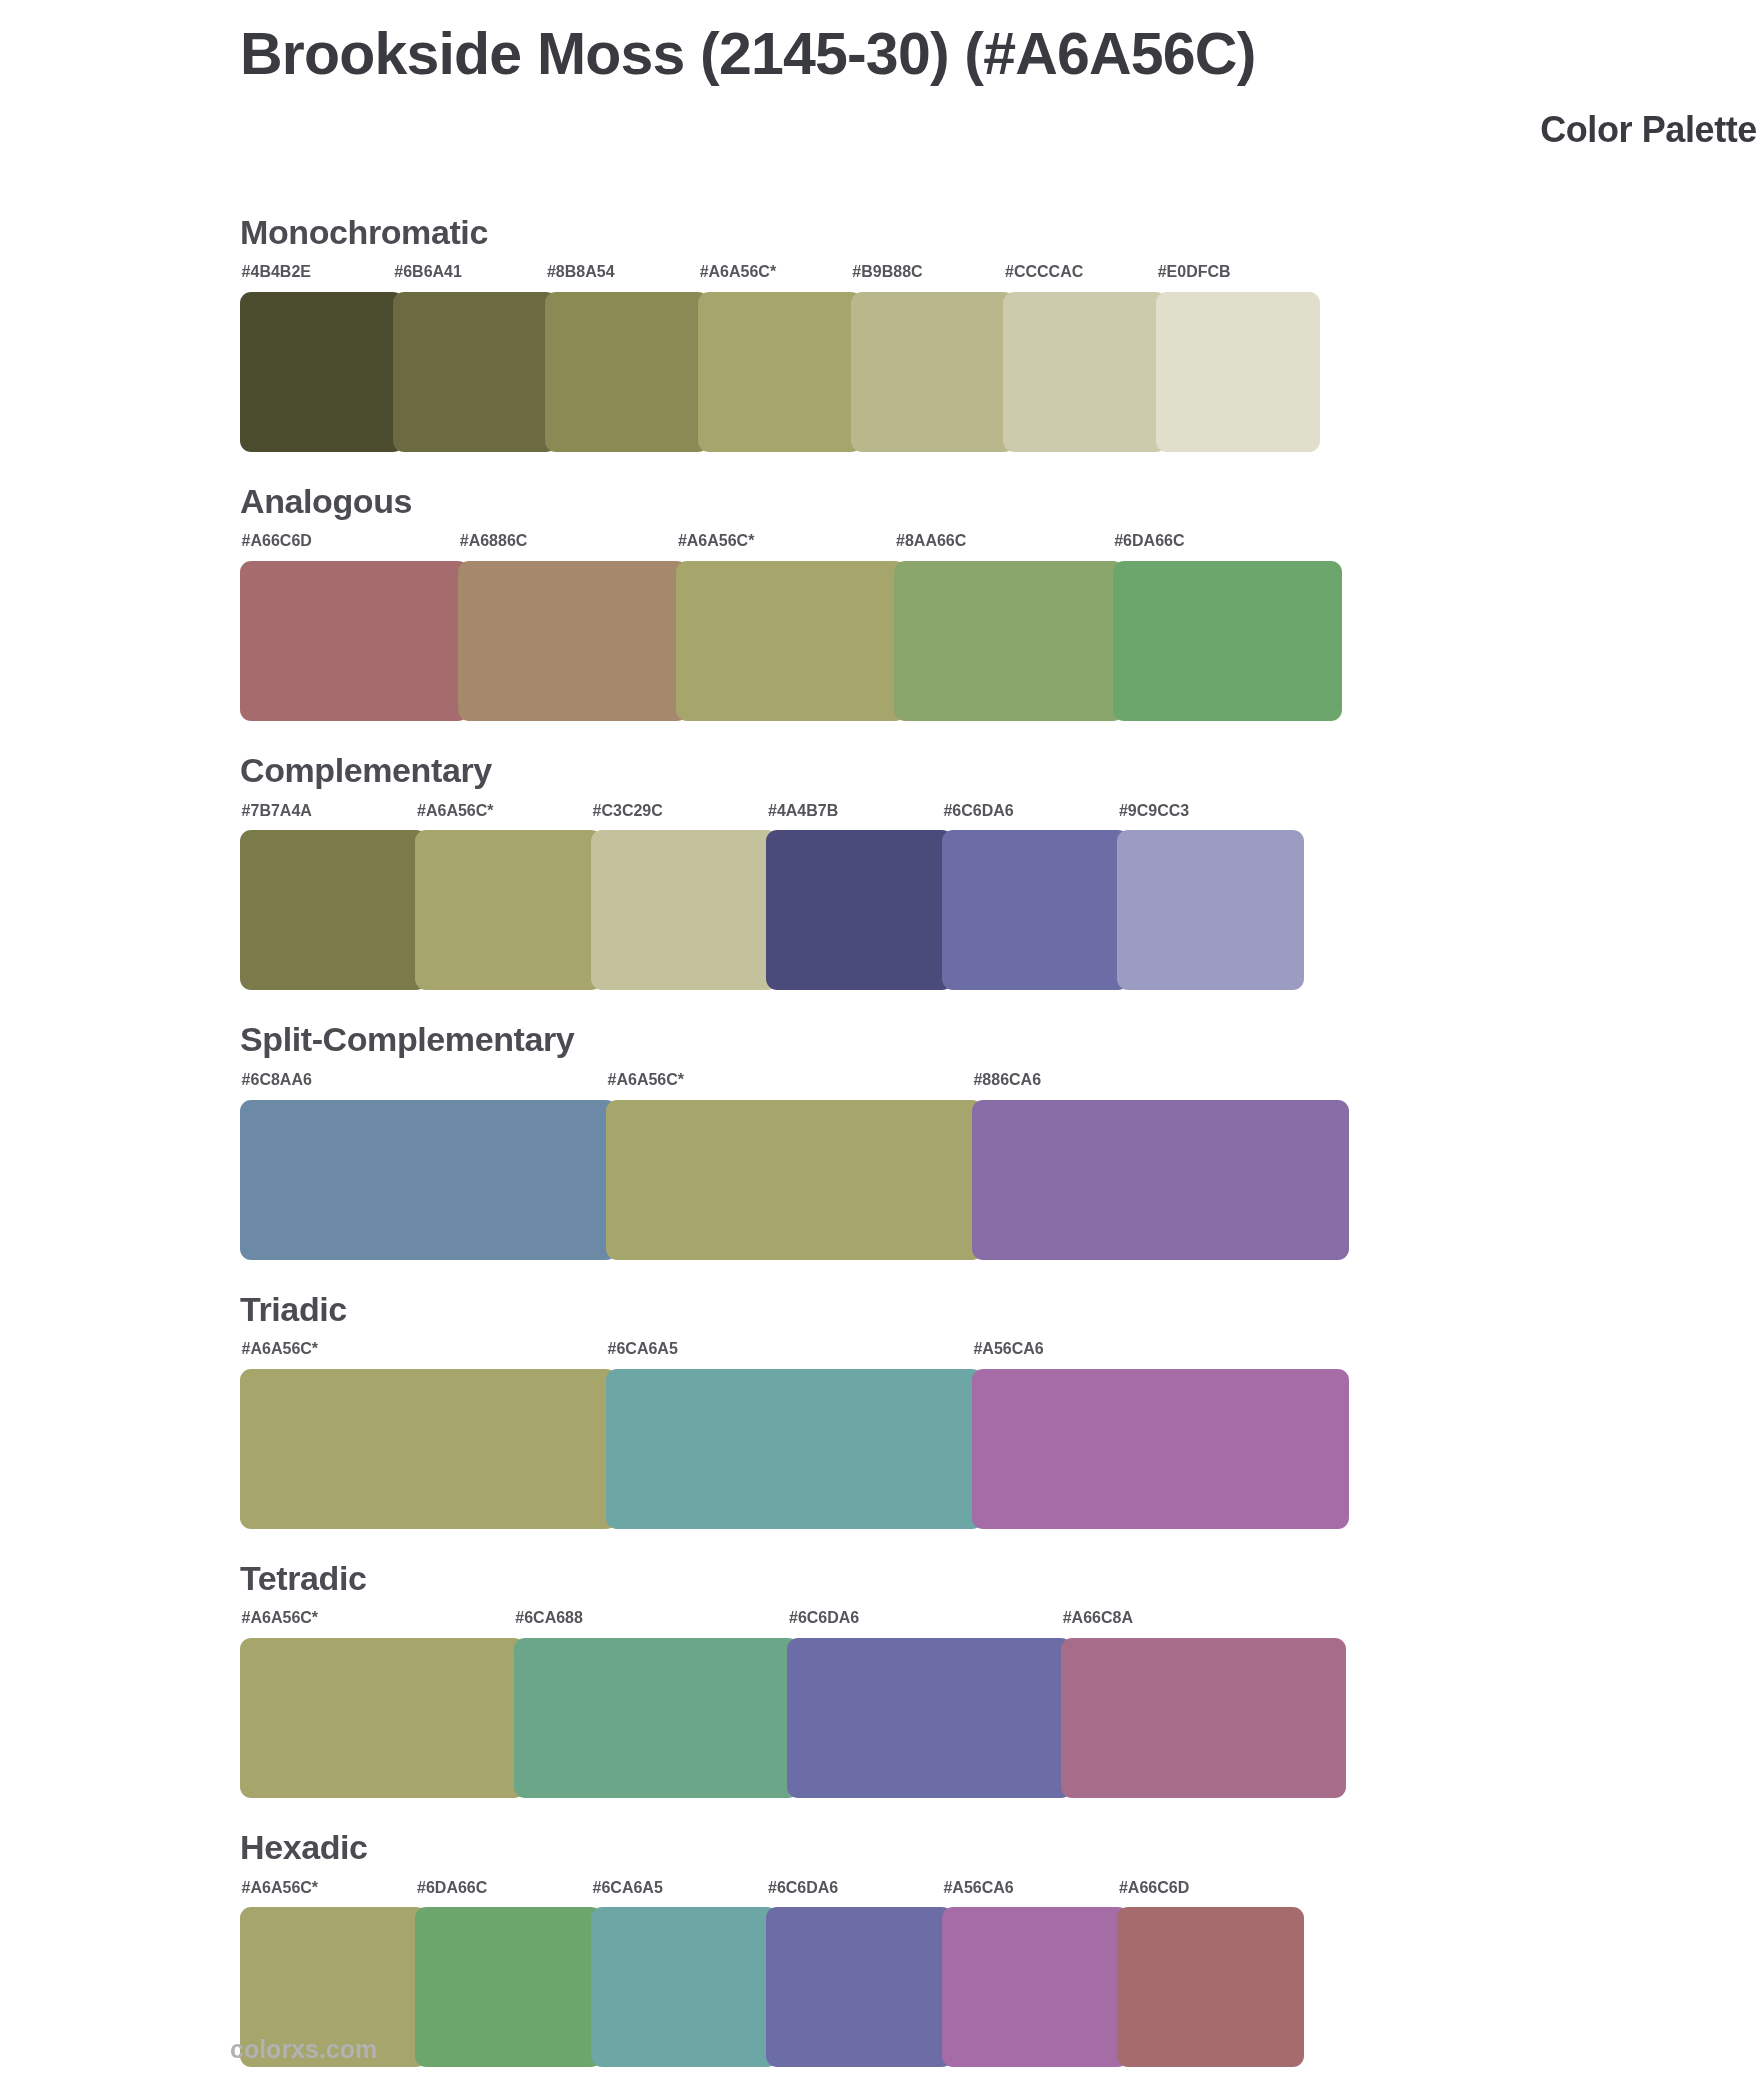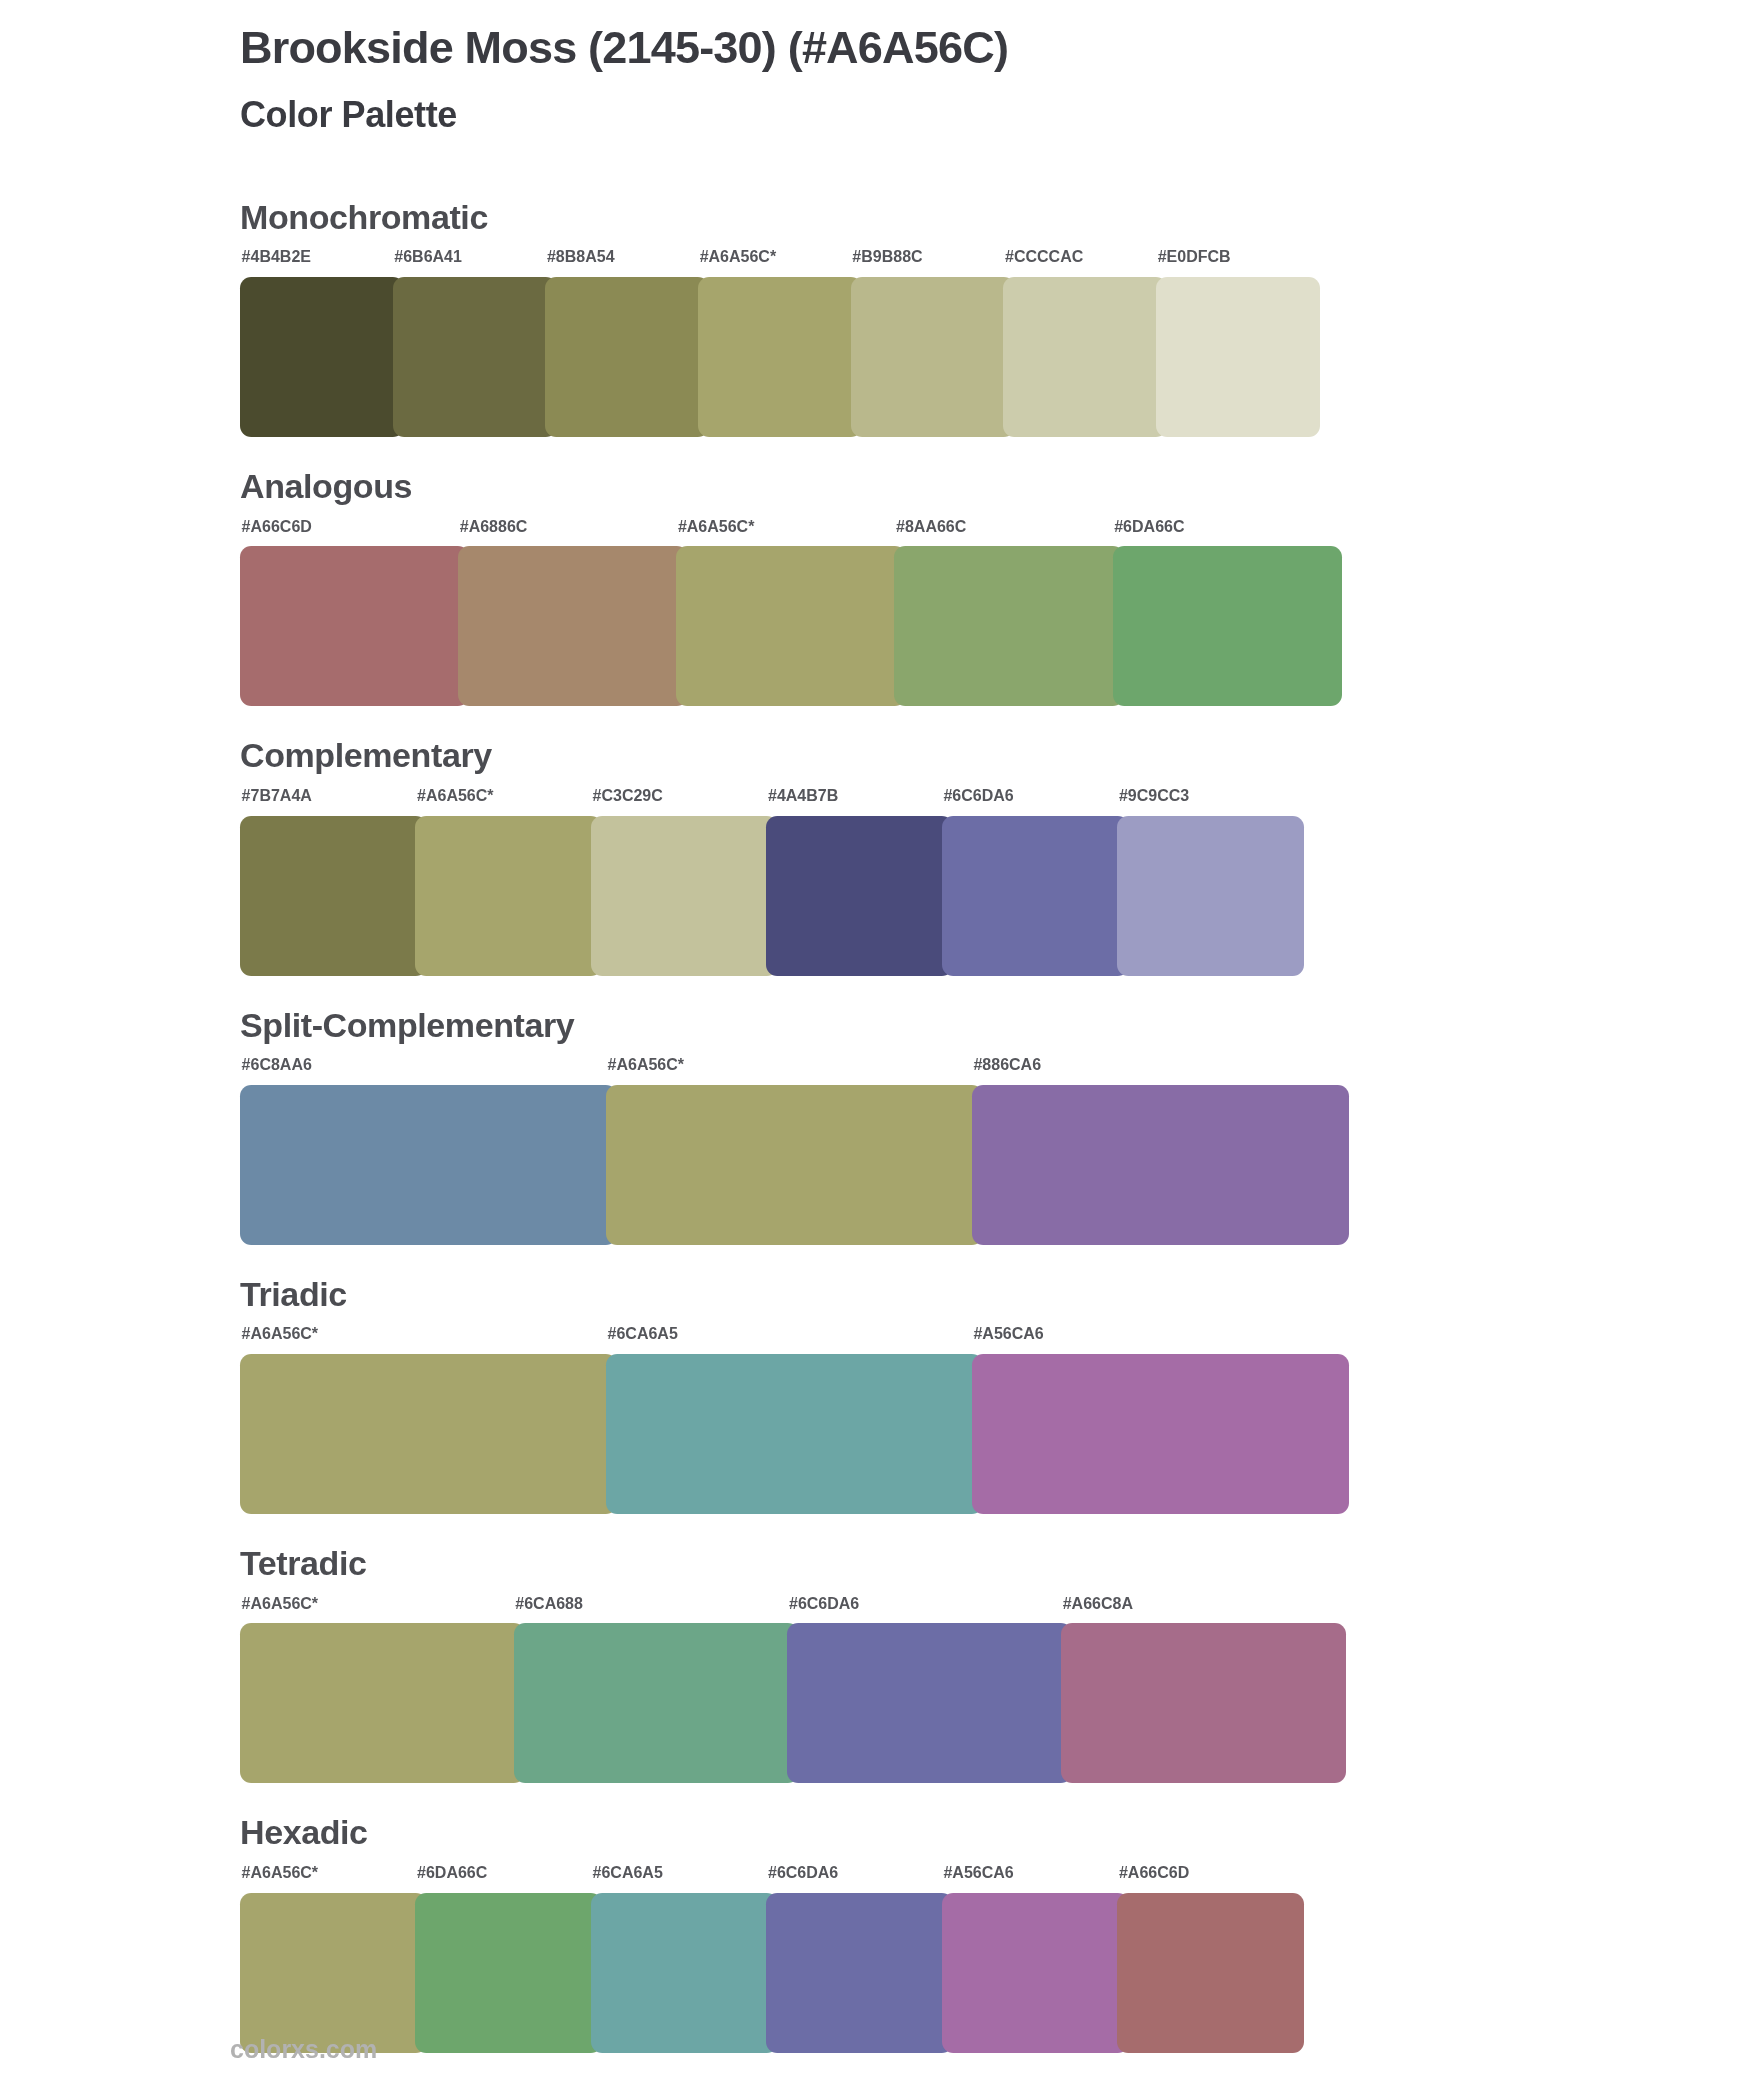--- a/index.html
+++ b/index.html
@@ -7,33 +7,34 @@
     width: 1757px; height: 2077px;
     background: #ffffff;
     overflow: hidden;
     font-family: "Liberation Sans", sans-serif;
     position: relative;
   }
   .page { padding: 24px 0 0 240px; }
 
   .title {
     margin: 0;
-    font-size: 45px;
+    font-size: 59px;
     font-weight: 700;
     letter-spacing: -0.8px;
     color: #3a3b41;
     line-height: 1.05;
   }
   .subtitle {
     margin: 25.6px 0 67px 0;
     font-size: 36px;
     font-weight: 700;
     letter-spacing: -0.4px;
     color: #3a3b41;
     line-height: 1.0;
+    text-align: right;
   }
 
   .section { margin: 0 0 32px 0; }
   .section-heading {
     margin: 0 0 12.8px 0;
     font-size: 34px;
     font-weight: 700;
     letter-spacing: -0.4px;
     color: #4b4c51;
     line-height: 1.05;

